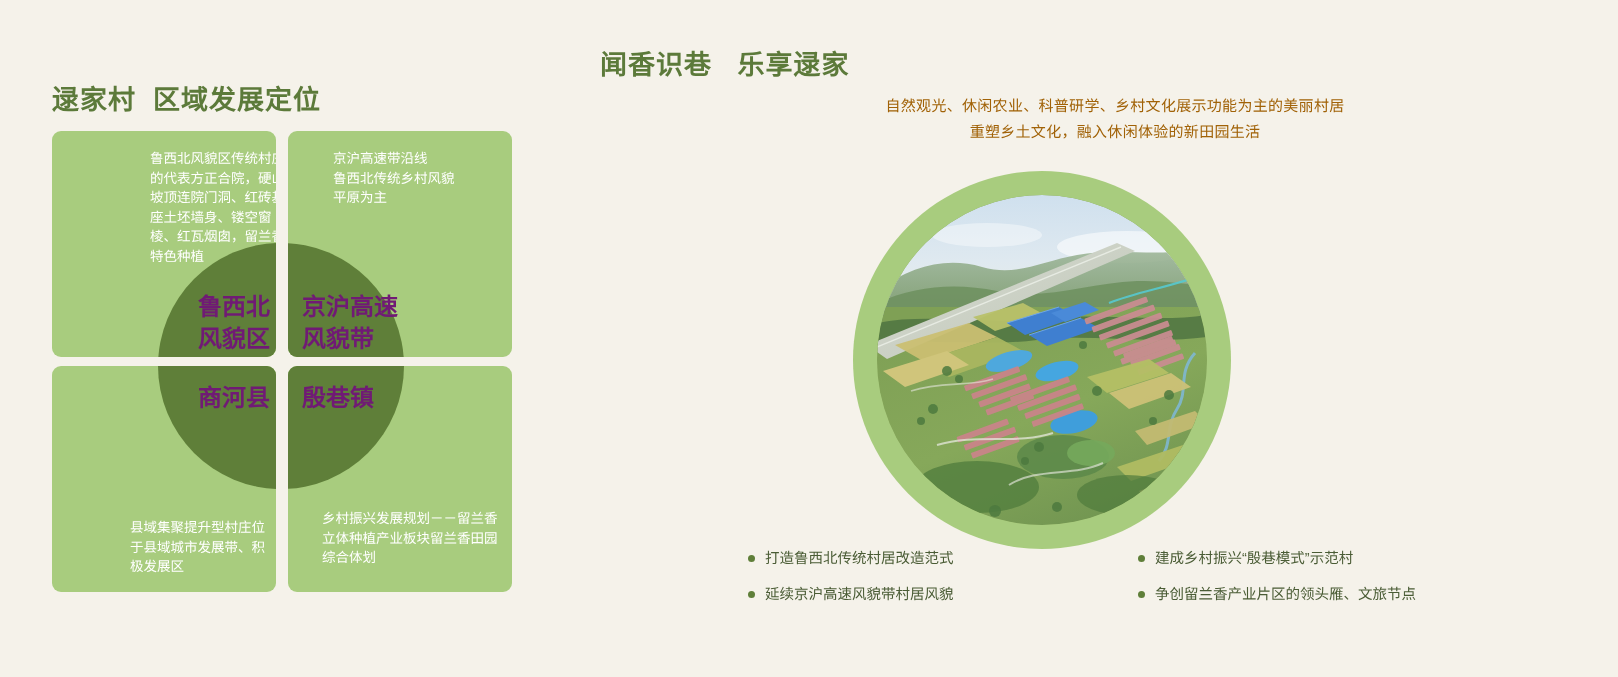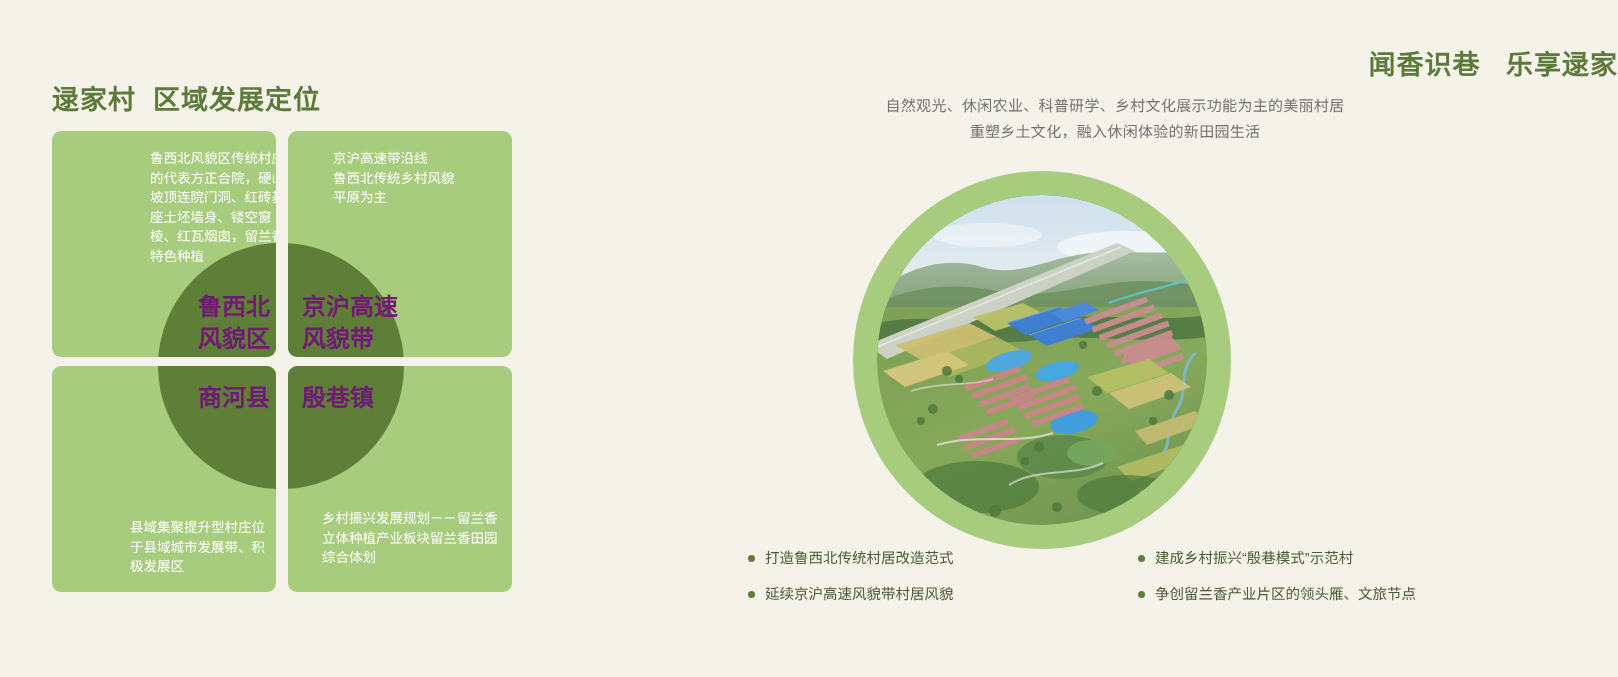--- a/index.html
+++ b/index.html
@@ -70,28 +70,28 @@
   }
   .card.tl .card-label{left:118px;top:160px;width:100px;text-align:right;}
   .card.tr .card-label{left:14px;top:160px;width:110px;text-align:left;}
   .card.bl .card-label{left:118px;top:16px;width:100px;text-align:right;}
   .card.br .card-label{left:14px;top:16px;width:110px;text-align:left;}
 
   
   .right-panel{position:absolute;left:600px;top:0;width:1018px;height:677px;}
   .right-title{
     position:absolute;left:0;right:0;top:43px;
-    text-align:right;
+    text-align:left;
     font-size:27px;font-weight:bold;color:#5c7a3a;
     letter-spacing:1px;white-space:pre;
   }
   .right-sub{
     position:absolute;left:12px;right:0;
     text-align:center;
-    font-size:15px;color:#737373;
+    font-size:15px;color:#a16207;
     letter-spacing:.3px;
   }
   .right-sub.l1{top:94px;}
   .right-sub.l2{top:120px;}
 
   
   .photo-ring{
     position:absolute;
     left:253px;top:171px;
     width:378px;height:378px;

